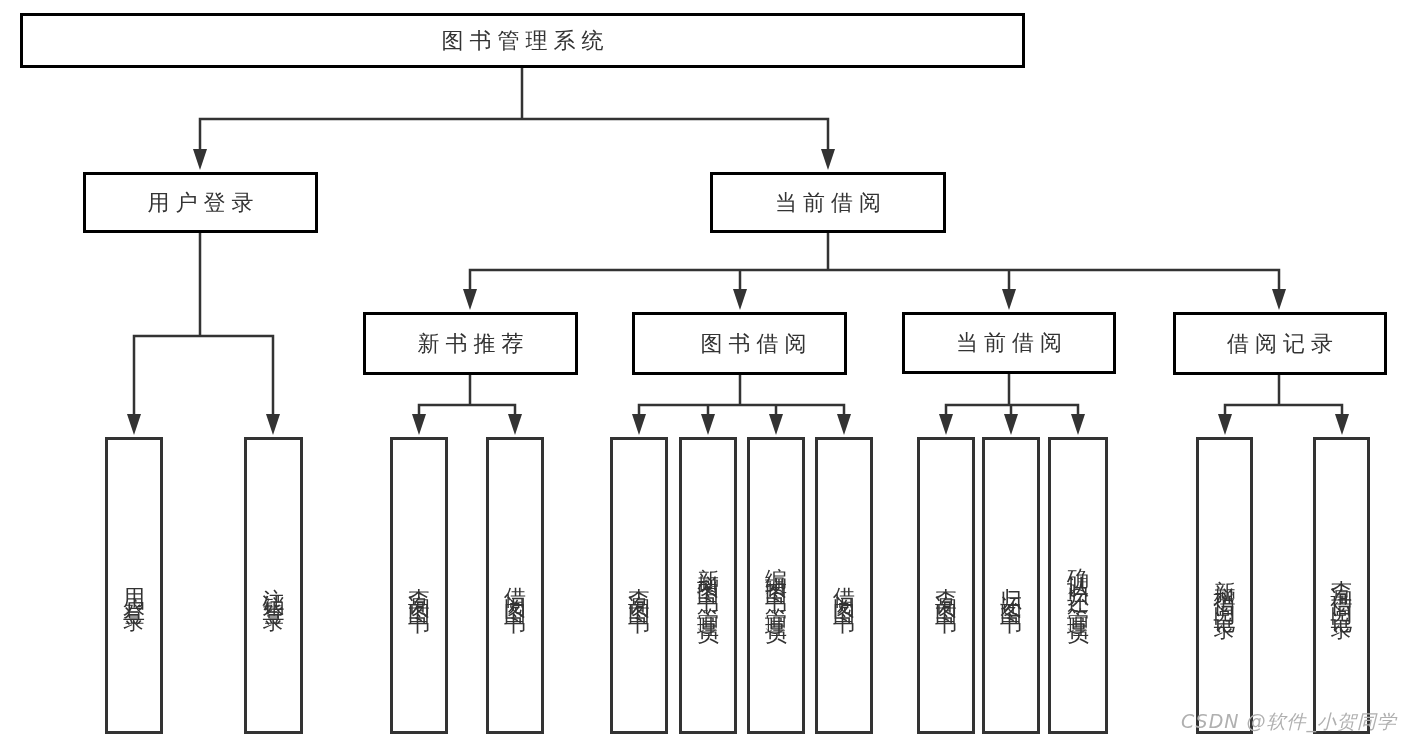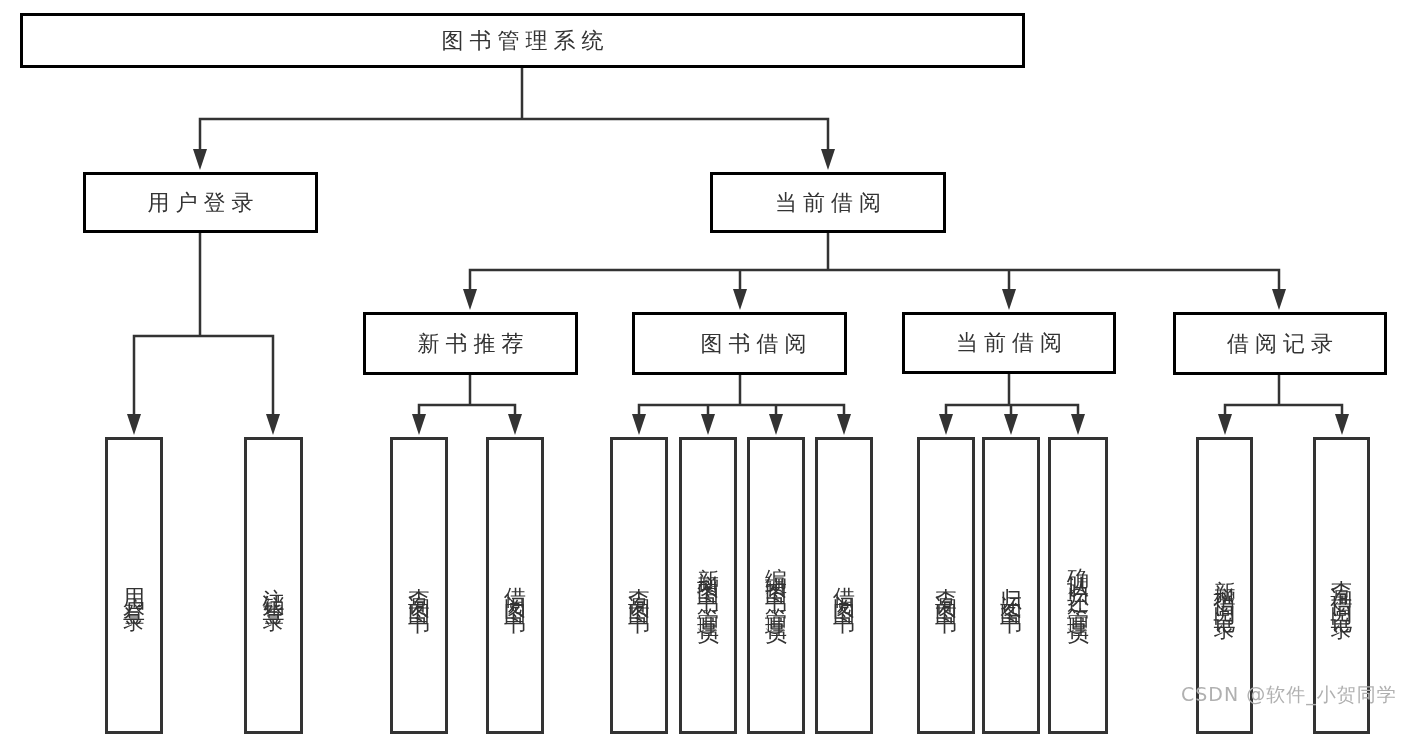--- a/index.html
+++ b/index.html
@@ -60,26 +60,27 @@
   #l-bb3 { left:747px;  width:58px; }
   #l-bb4 { left:815px;  width:58px; }
   #l-cb1 { left:917px;  width:58px; }
   #l-cb2 { left:982px;  width:58px; }
   #l-cb3 { left:1048px; width:60px; }
   #l-br1 { left:1196px; width:57px; }
   #l-br2 { left:1313px; width:57px; }
 
   .watermark {
     position:absolute;
-    left:1181px; top:682px;
+    left:1181px; top:709px;
     font-size:19px;
     letter-spacing:1px;
     color:#b0b0b0;
     white-space:nowrap;
     z-index:5;
+    font-style:italic;
   }
 </style>
 </head>
 <body>
 
 <div class="canvas">
 
   <svg class="connectors" width="1405" height="747" viewBox="0 0 1405 747">
     <g stroke="#333333" stroke-width="2.5" fill="none">
 

